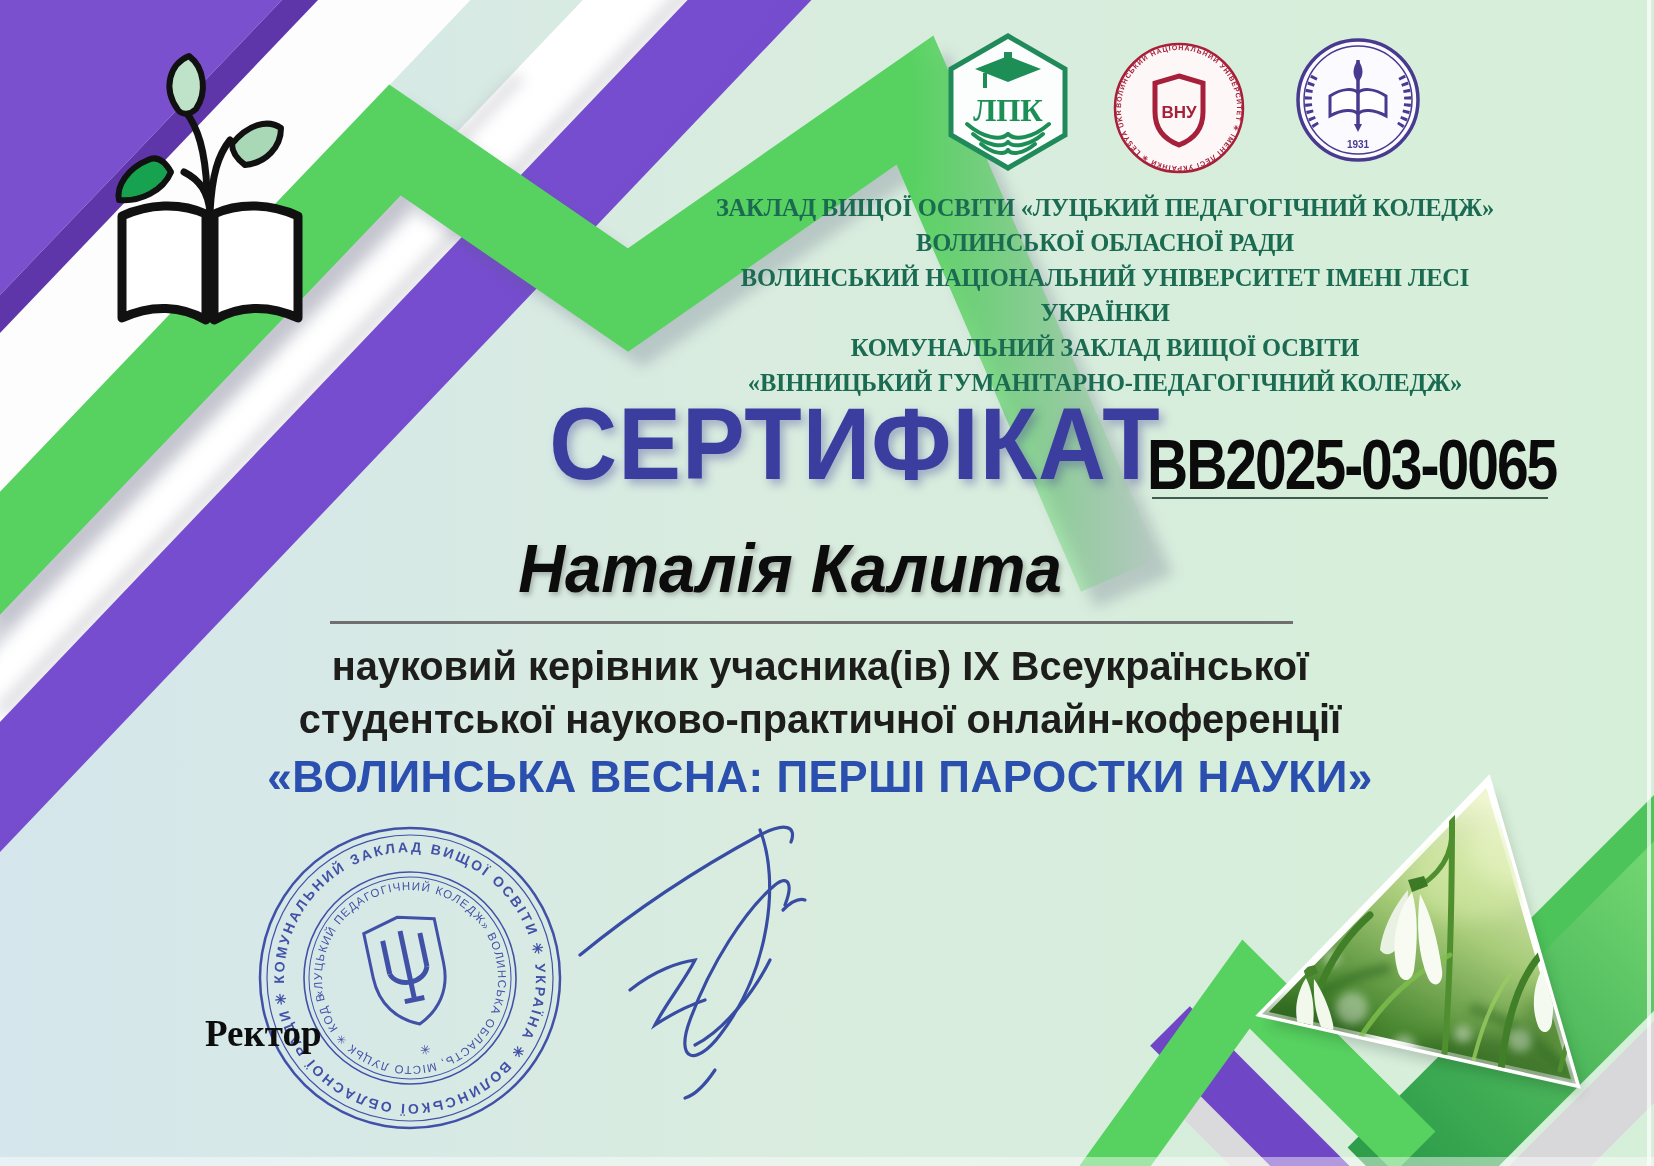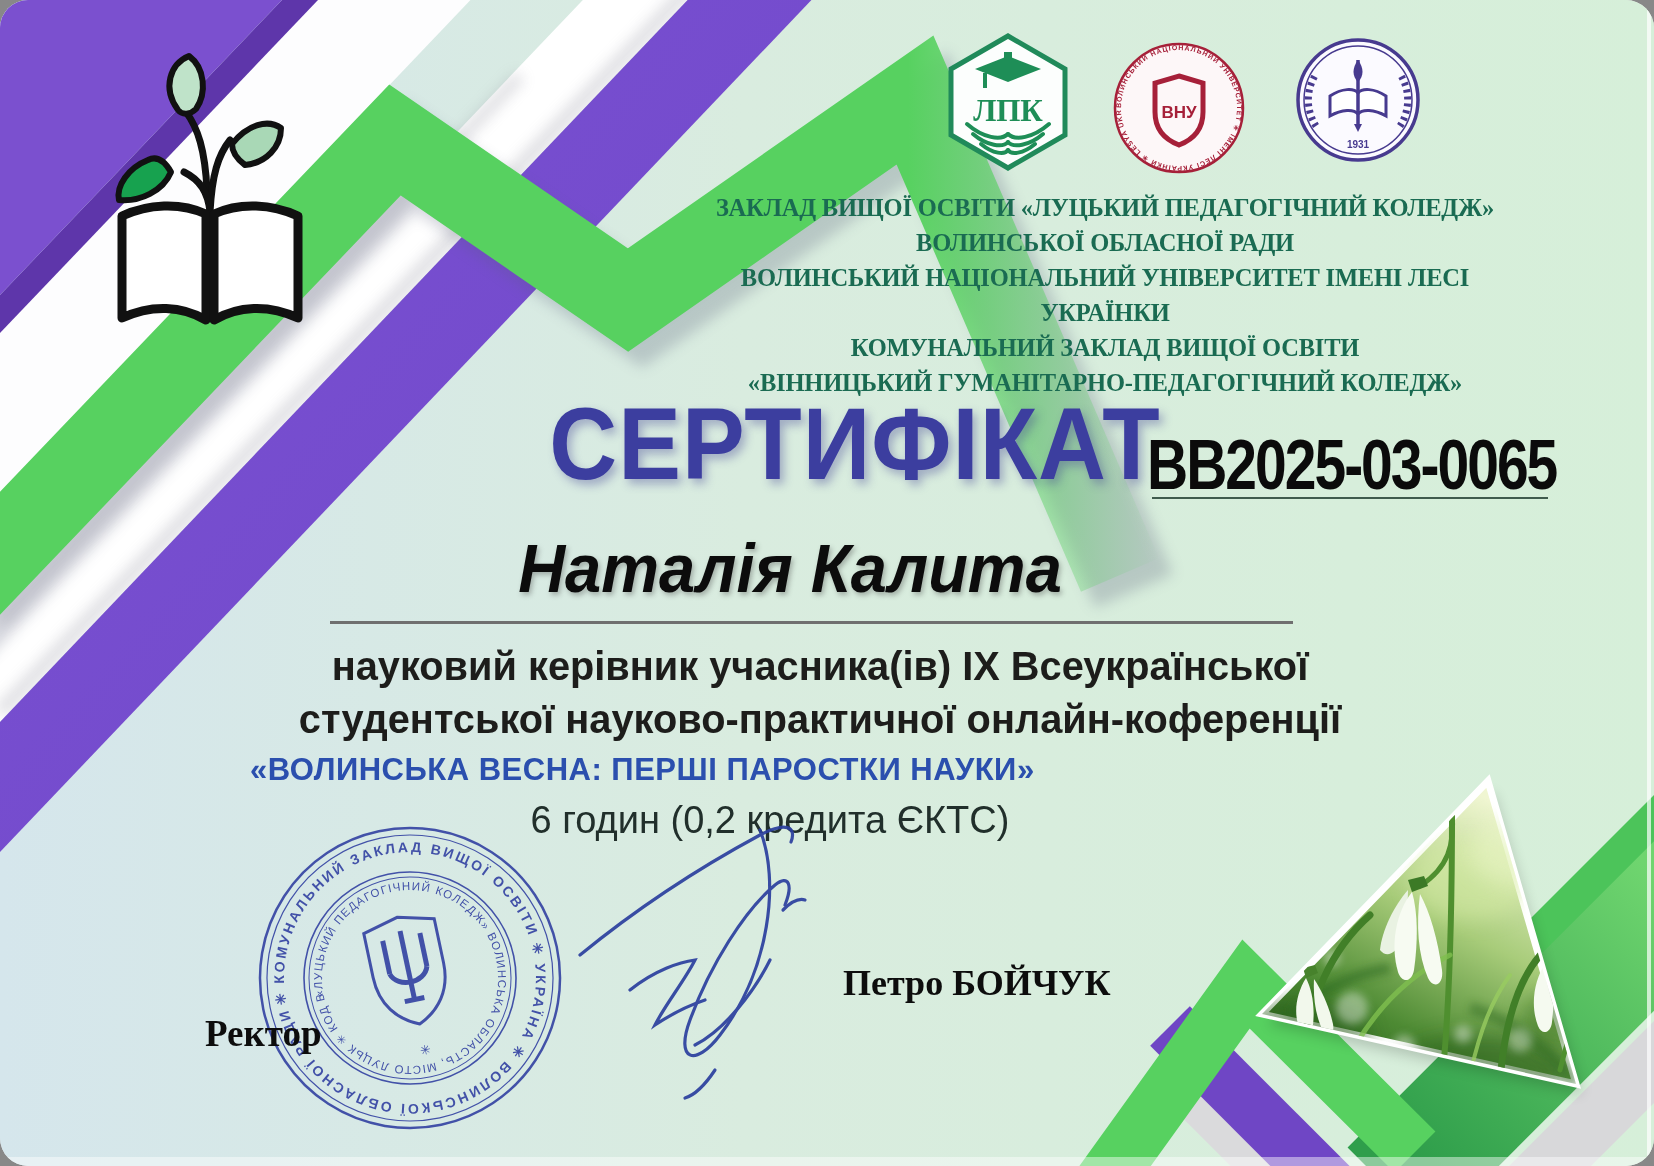--- a/index.html
+++ b/index.html
@@ -1,38 +1,38 @@
 <!DOCTYPE html>
 <html><head>
 <meta charset="utf-8">
 <style>
   html,body{margin:0;padding:0;background:#888;}
   #cert{position:relative;width:1654px;height:1166px;overflow:hidden;
-        font-family:"Liberation Sans",sans-serif;background:#e5e5e5;border-radius:28px;}
+        font-family:"Liberation Sans",sans-serif;background:#e5e5e5;}
   #bg{position:absolute;left:0;top:0;z-index:0;}
   .txt{position:absolute;z-index:4;}
   #header-block{left:690px;top:190px;width:830px;text-align:center;
     font-family:"Liberation Serif",serif;font-weight:bold;color:#1a6b52;
     font-size:25px;line-height:35px;letter-spacing:-0.2px;transform:scaleX(.98);}
   #title{left:490px;top:390px;width:730px;text-align:center;
     font-size:94px;font-weight:bold;color:#3c3e9f;letter-spacing:1px;
     transform:scaleY(1.08);text-shadow:4px 5px 9px rgba(70,70,150,.40);}
   #cert-number{left:1147px;top:424px;font-size:57px;font-weight:bold;color:#0b0b0b;
     letter-spacing:-2px;transform:scaleY(1.22);transform-origin:top left;}
   #number-line{position:absolute;left:1152px;top:497px;width:396px;height:2px;
     background:#3f5b4d;z-index:4;}
   #recipient{left:280px;top:531px;width:1020px;text-align:center;
     font-size:65px;font-weight:bold;font-style:italic;color:#0c0c0c;
     transform:scaleY(1.04);text-shadow:2px 3px 5px rgba(60,60,60,.35);}
   #name-line{position:absolute;left:330px;top:621px;width:963px;height:3px;
     background:#6f6f6f;z-index:4;}
   #role-lines{left:250px;top:640px;width:1140px;text-align:center;
     font-size:41px;line-height:53px;font-weight:bold;color:#1d1d1b;transform:scaleX(.97);}
-  #conference{left:250px;top:752px;width:1140px;
-    font-size:31px;font-weight:bold;color:#2b4fae;letter-spacing:.5px;}
+  #conference{left:250px;top:752px;width:1140px;text-align:center;
+    font-size:44px;font-weight:bold;color:#2b4fae;letter-spacing:.5px;}
   #credits{left:250px;top:799px;width:1040px;text-align:center;
     font-size:38px;font-weight:normal;color:#212f2b;}
   #rector{left:205px;top:972px;font-size:37px;font-weight:bold;
     font-family:"Liberation Serif",serif;color:#0d0d0d;z-index:5;margin-top:40px;}
   #signer-name{left:843px;top:962px;font-size:36px;font-weight:bold;
     font-family:"Liberation Serif",serif;color:#0d0d0d;}
   #date-place{left:420px;top:1086px;width:700px;text-align:center;
     font-size:34px;font-weight:bold;font-style:italic;color:#34369b;}
   #stamp-svg{position:absolute;left:250px;top:818px;z-index:3;}
   #signature-svg{position:absolute;left:545px;top:790px;z-index:6;}
@@ -219,24 +219,22 @@
 
   <div class="txt" id="recipient">Наталія Калита</div>
   <div id="name-line"></div>
 
   <div class="txt" id="role-lines">
     <div>науковий керівник учасника(ів) ІХ Всеукраїнської</div>
     <div>студентської науково-практичної онлайн-коференції</div>
   </div>
 
   <div class="txt" id="conference">«ВОЛИНСЬКА ВЕСНА: ПЕРШІ ПАРОСТКИ НАУКИ»</div>
-  <div class="txt" id="credits">6 годин (0,2 кредита ЄКТС)</div>
 
   <div class="txt" id="rector">Ректор</div>
-  <div class="txt" id="signer-name">Петро БОЙЧУК</div>
 
   <svg id="stamp-svg" width="320" height="320" viewBox="0 0 320 320">
     <defs>
       <path id="stampOuterArc" d="M 34 160 A 126 126 0 1 1 286 160 A 126 126 0 1 1 34 160"></path>
       <path id="stampInnerArc" d="M 72 160 A 88 88 0 1 1 248 160 A 88 88 0 1 1 72 160"></path>
     </defs>
     <g transform="rotate(-12 160 160)" opacity="0.88">
       <circle cx="160" cy="160" r="150" fill="none" stroke="#2e3da0" stroke-width="2.5"></circle>
       <circle cx="160" cy="160" r="143" fill="none" stroke="#2e3da0" stroke-width="1.2"></circle>
       <circle cx="160" cy="160" r="106" fill="none" stroke="#2e3da0" stroke-width="1.6"></circle>

